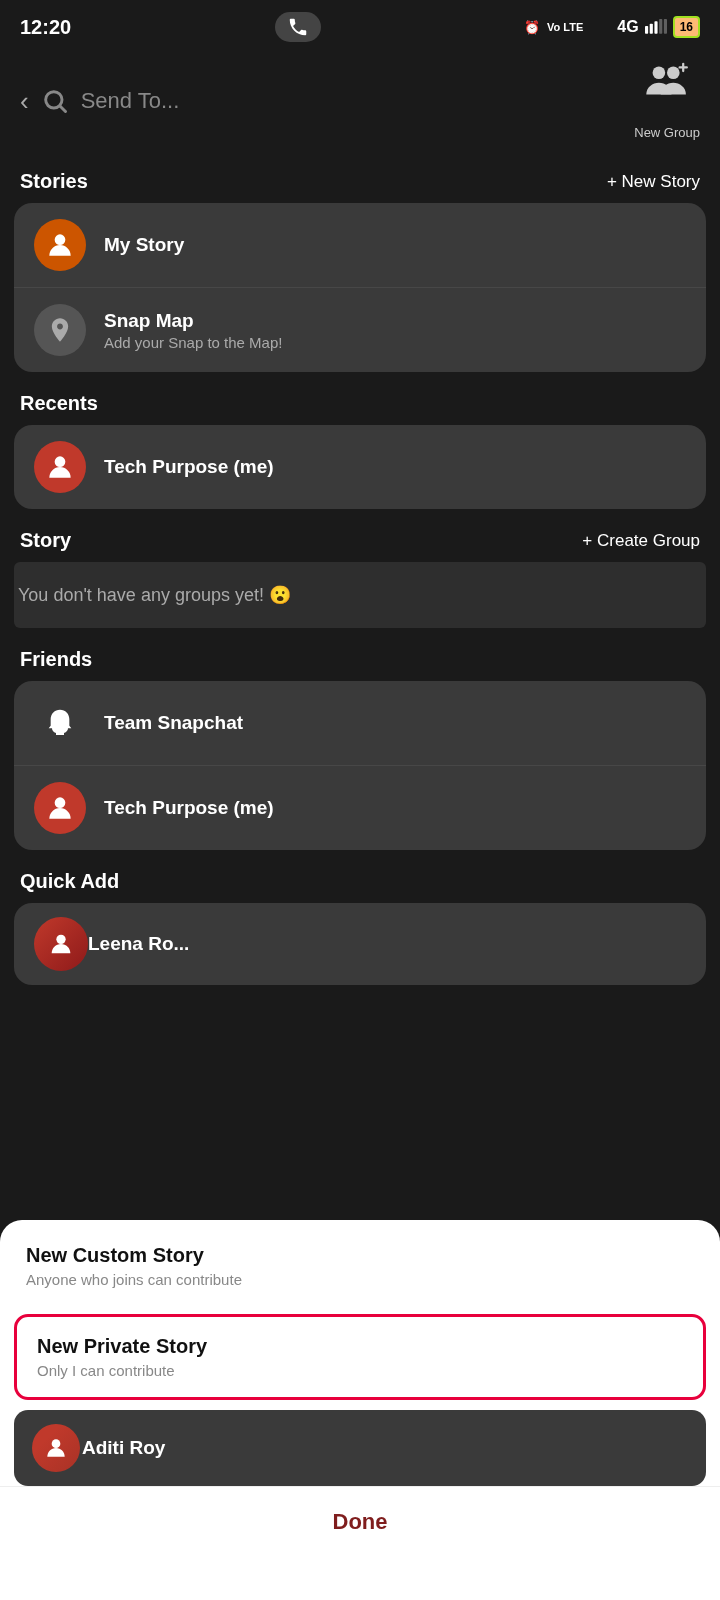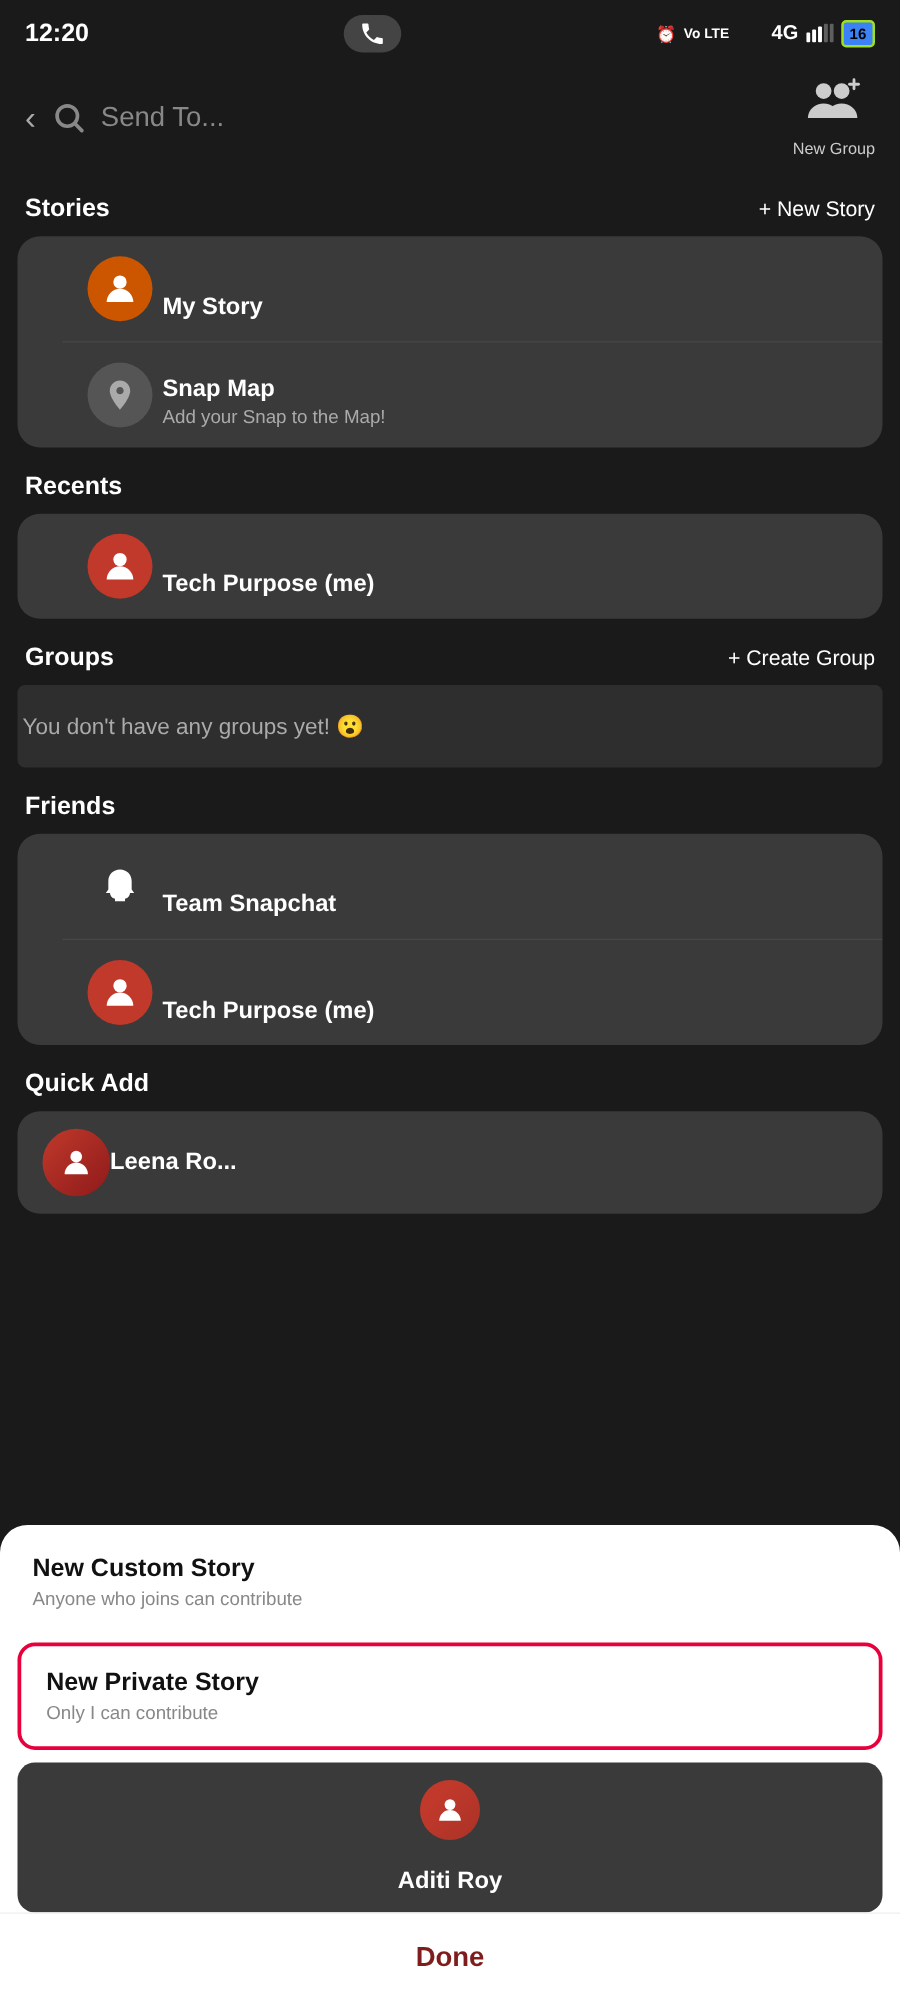--- a/index.html
+++ b/index.html
@@ -43,21 +43,21 @@
       font-size: 13px;
       color: #fff;
     }
     .battery-box {
       border: 2px solid #a0e020;
       border-radius: 4px;
       padding: 2px 5px;
       font-size: 12px;
       font-weight: 700;
       color: #a0e020;
-      background: #3b82f6;
+      background: #fdba74;
       color: #000;
     }
 
     
     .header {
       display: flex;
       align-items: center;
       justify-content: space-between;
       padding: 10px 20px 14px 20px;
       background: #1a1a1a;
@@ -77,21 +77,21 @@
       font-size: 22px;
       color: #888;
       font-weight: 400;
       text-align: center;
     }
     .new-group-btn {
       display: flex;
       flex-direction: column;
       align-items: center;
       cursor: pointer;
-      gap: 5px;
+      gap: 20px;
     }
     .new-group-icon {
       font-size: 30px;
       color: #ccc;
       position: relative;
     }
     .new-group-label {
       font-size: 13px;
       color: #ccc;
       font-weight: 500;
@@ -118,25 +118,24 @@
     
     .card {
       background: #3a3a3a;
       border-radius: 18px;
       margin: 0 14px 4px 14px;
       overflow: hidden;
     }
 
     .list-item {
       display: flex;
-      align-items: flex-end;
+      align-items: center;
       padding: 16px 20px;
-      gap: 8px;
+      gap: 18px;
       border-bottom: 1px solid rgba(255,255,255,0.07);
-      margin-left: 36px;
     }
     .list-item:last-child {
       border-bottom: none;
     }
 
     
     .avatar-person {
       width: 52px;
       height: 52px;
       border-radius: 50%;
@@ -361,21 +360,21 @@
         <path d="M4 20c0-4.4 3.6-8 8-8s8 3.6 8 8"></path>
       </svg>
     </div>
     <div class="item-text-group">
       <span class="item-title">Tech Purpose (me)</span>
     </div>
   </div>
 </div>
 
 <div class="section-header">
-  <span class="section-title">Groups</span>
+  <span class="section-title">Story</span>
   <span class="section-action">+ Create Group</span>
 </div>
 
 <div class="groups-empty">
   <span>You don't have any groups yet! 😮</span>
 </div>
 
 <div class="section-header">
   <span class="section-title">Friends</span>
 </div>
@@ -431,21 +430,21 @@
     <div class="modal-item-subtitle">Anyone who joins can contribute</div>
   </div>
 
   
   <div class="modal-item selected">
     <div class="modal-item-title">New Private Story</div>
     <div class="modal-item-subtitle">Only I can contribute</div>
   </div>
 
   
-  <div style="background: #3a3a3a; margin: 10px 14px 0 14px; border-radius: 14px; padding: 14px 18px; display: flex; align-items: center; gap: 22px; flex-direction: column;">
+  <div style="background: #3a3a3a; margin: 10px 14px 0 14px; border-radius: 14px; padding: 14px 18px; display: flex; align-items: center; gap: 2px;">
     <div style="width:48px; height:48px; border-radius:50%; background: linear-gradient(135deg, #c0392b 30%, #a93226); flex-shrink:0; display:flex; align-items:center; justify-content:center;">
       <svg viewBox="0 0 24 24" width="26" height="26" fill="white">
         <circle cx="12" cy="8" r="4"></circle>
         <path d="M4 20c0-4.4 3.6-8 8-8s8 3.6 8 8"></path>
       </svg>
     </div>
     <span style="font-size:19px; font-weight:600; color:#fff;">Aditi Roy</span>
   </div>
 
   

